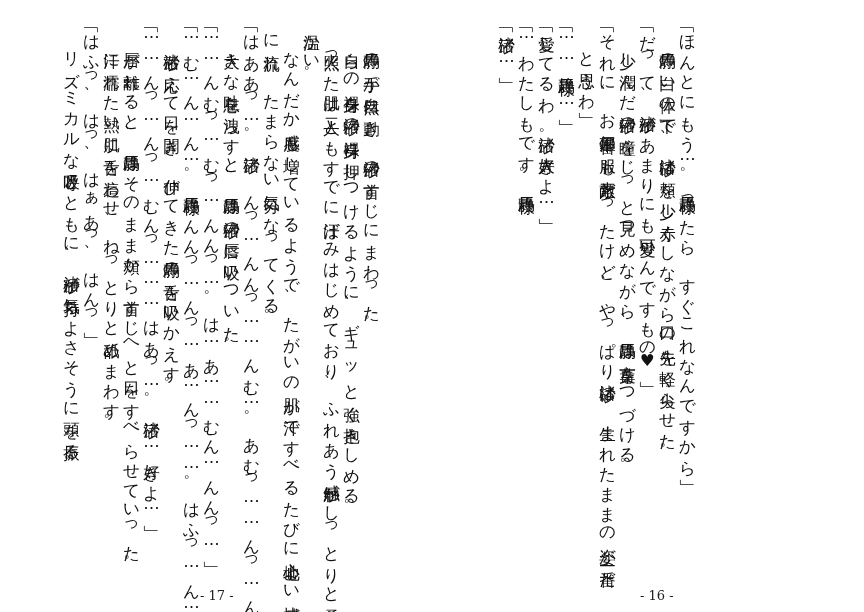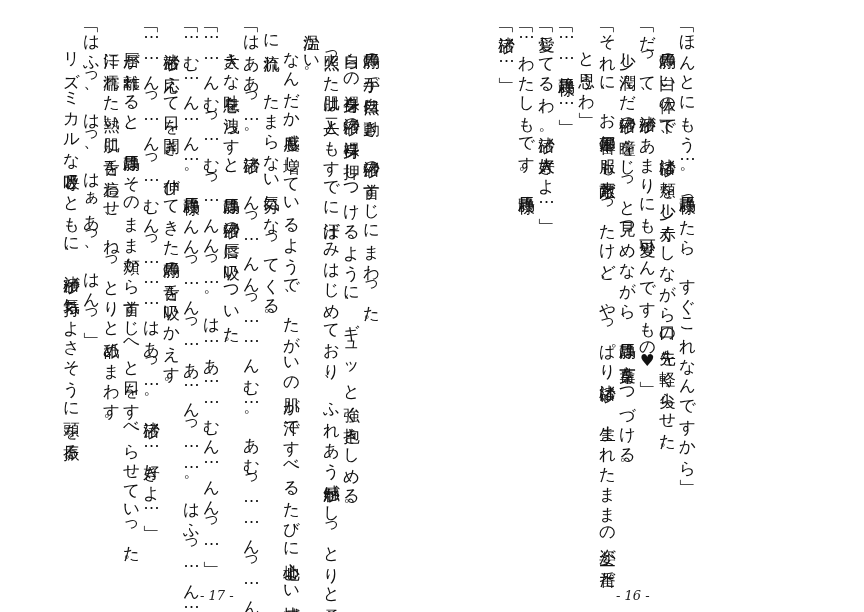--- a/index.html
+++ b/index.html
@@ -10,38 +10,38 @@
   .page-left { left: 0; width: 432px; }
   .column {
     position: absolute; top: 22px;
     writing-mode: vertical-rl; text-orientation: upright;
     font-size: 16.5px; line-height: 18px; letter-spacing: 1.4px;
     white-space: nowrap; width: 18px;
   }
   .column.indent { top: 40px; }
   .folio {
     position: absolute; top: 588px; font-family: "DejaVu Serif", serif;
-    font-size: 13px; color: #222; font-style: italic;
+    font-size: 13px; color: #222;
   }
 </style>
 </head>
 <body>
 
 <div class="page page-right">
   <div class="column" style="left:246px">「ほんとにもう…。静馬様ったら、すぐこれなんですから」</div>
   <div class="column indent" style="left:226px">静馬の白い体の下で、渚砂は頬を少し赤くしながら口の先を軽く尖らせた。</div>
   <div class="column" style="left:206px">「だって、渚砂があまりにも可愛いんですもの♥」</div>
   <div class="column indent" style="left:186px">少し潤んだ渚砂の瞳をじっと見つめながら、静馬は言葉をつづける。</div>
   <div class="column" style="left:166px">「それに、お部屋番の服も素敵だったけど、やっぱり渚砂は、生まれたままの姿が一番だ</div>
   <div class="column indent" style="left:145px">と思うわ」</div>
   <div class="column" style="left:125px">「……静馬様……」</div>
   <div class="column" style="left:105px">「愛してるわ、渚砂。大好きよ…」</div>
   <div class="column" style="left:85px">「…わたしもです。静馬様」</div>
   <div class="column" style="left:65px">「渚砂……」</div>
-  <div class="folio" style="left:184px">- 16 -</div>
+  <div class="folio" style="left:208px">- 16 -</div>
 </div>
 
 <div class="page page-left">
   <div class="column indent" style="left:362px">静馬の手が自然に動き、渚砂の首すじにまわった。</div>
   <div class="column indent" style="left:342px">自らの裸身を渚砂の裸身に押しつけるように、ギュッと強く抱きしめる。</div>
   <div class="column indent" style="left:322px">火照った肌は二人ともすでに汗ばみはじめており、ふれあう感触がしっとりと柔らかく</div>
   <div class="column" style="left:302px">温かい。</div>
   <div class="column indent" style="left:282px">なんだか感度も増しているようで、たがいの肌が汗ですべるたびに心地よい快感が体中</div>
   <div class="column" style="left:262px">に流れ、たまらない気分になってくる。</div>
   <div class="column" style="left:242px">「はああっ…。渚砂…。んっ…んんっ……んむ…。あむっ……んっ…んんっ……」</div>

